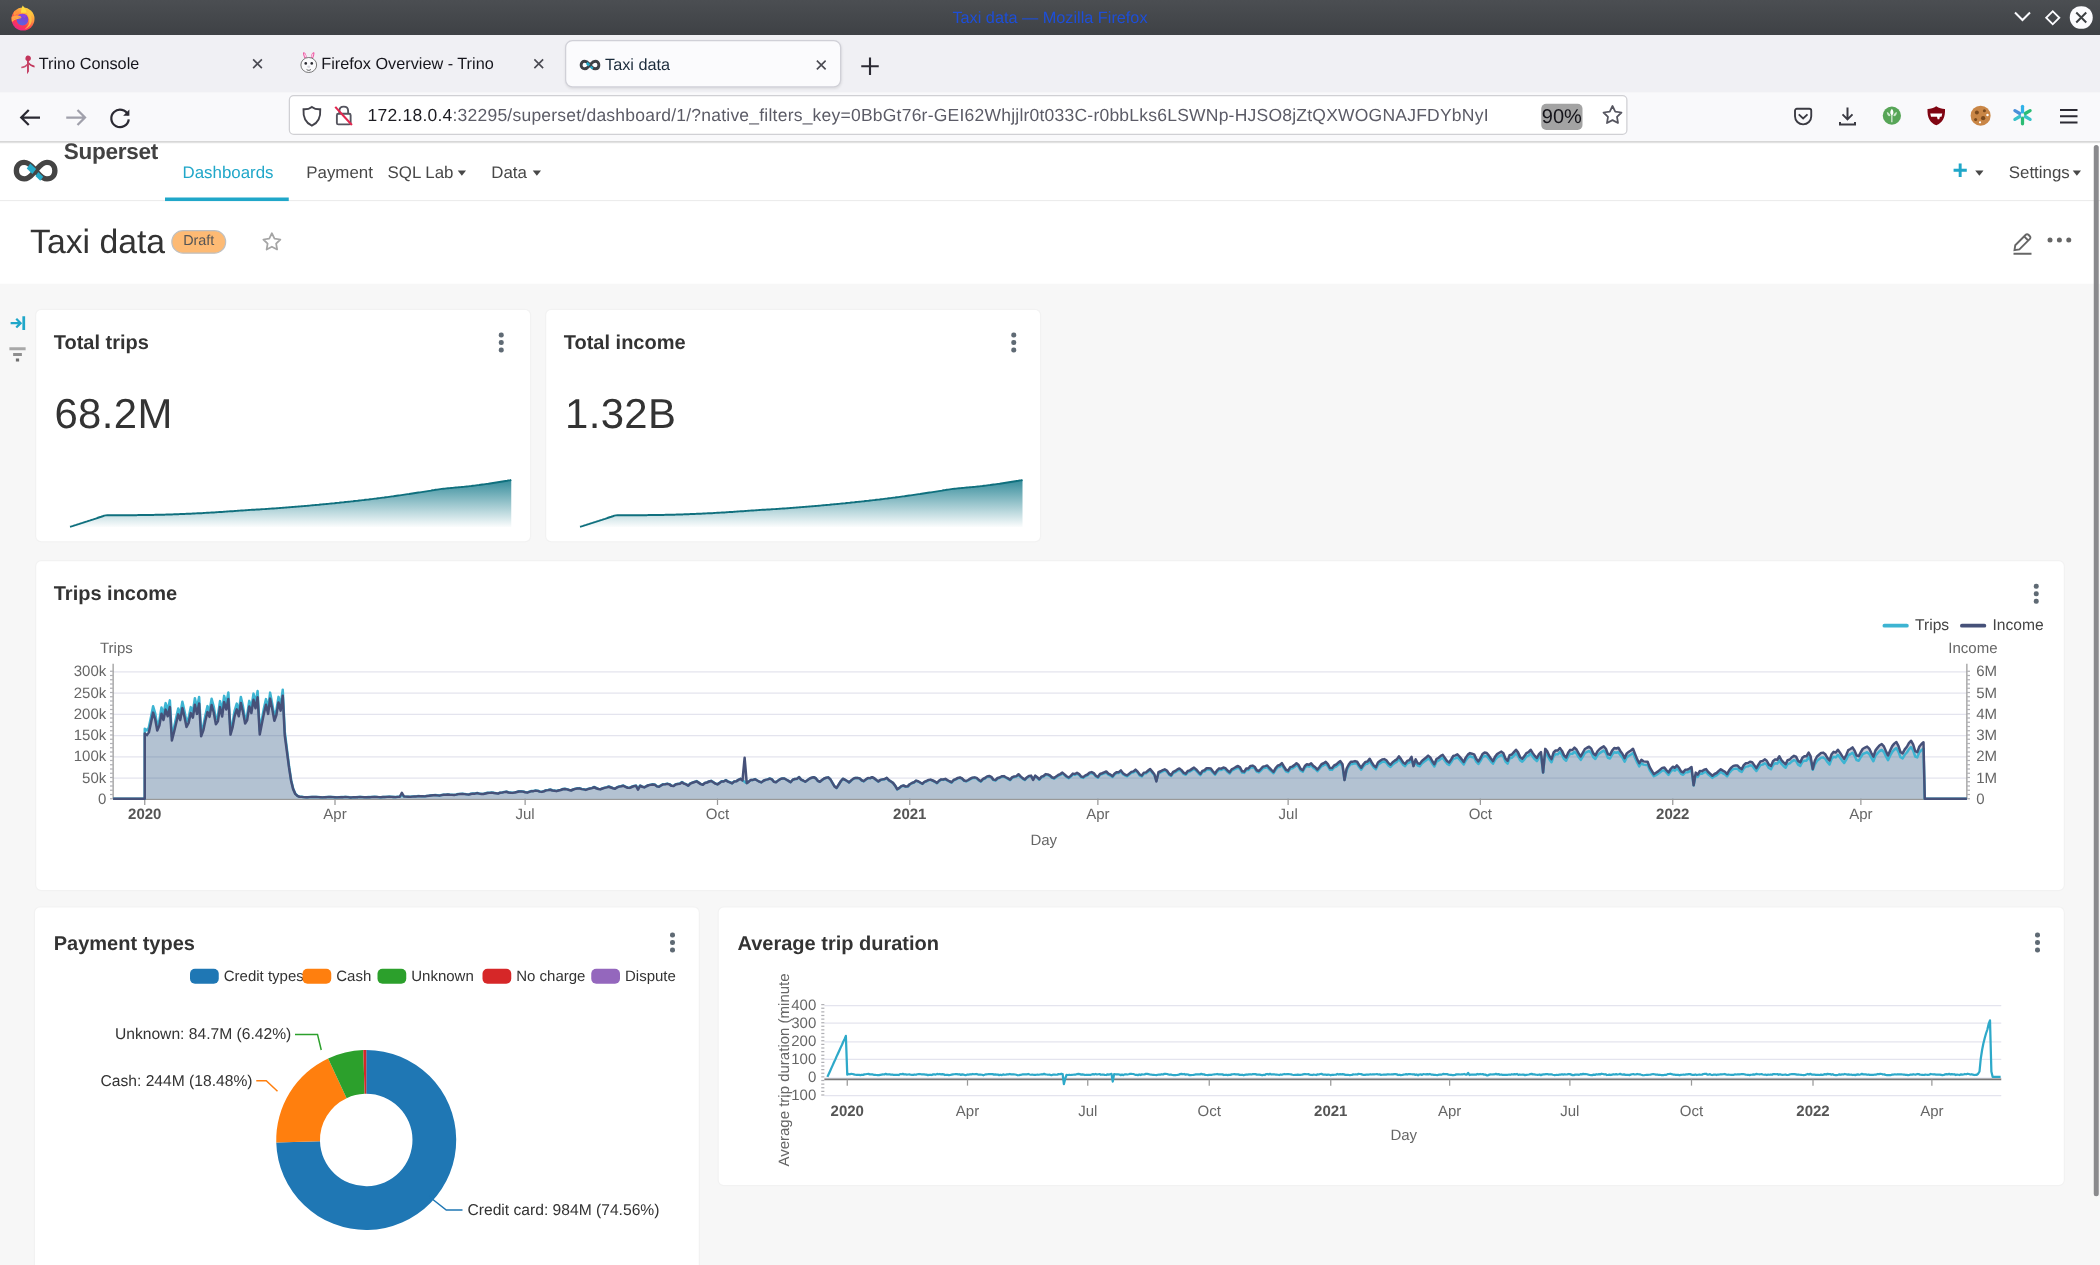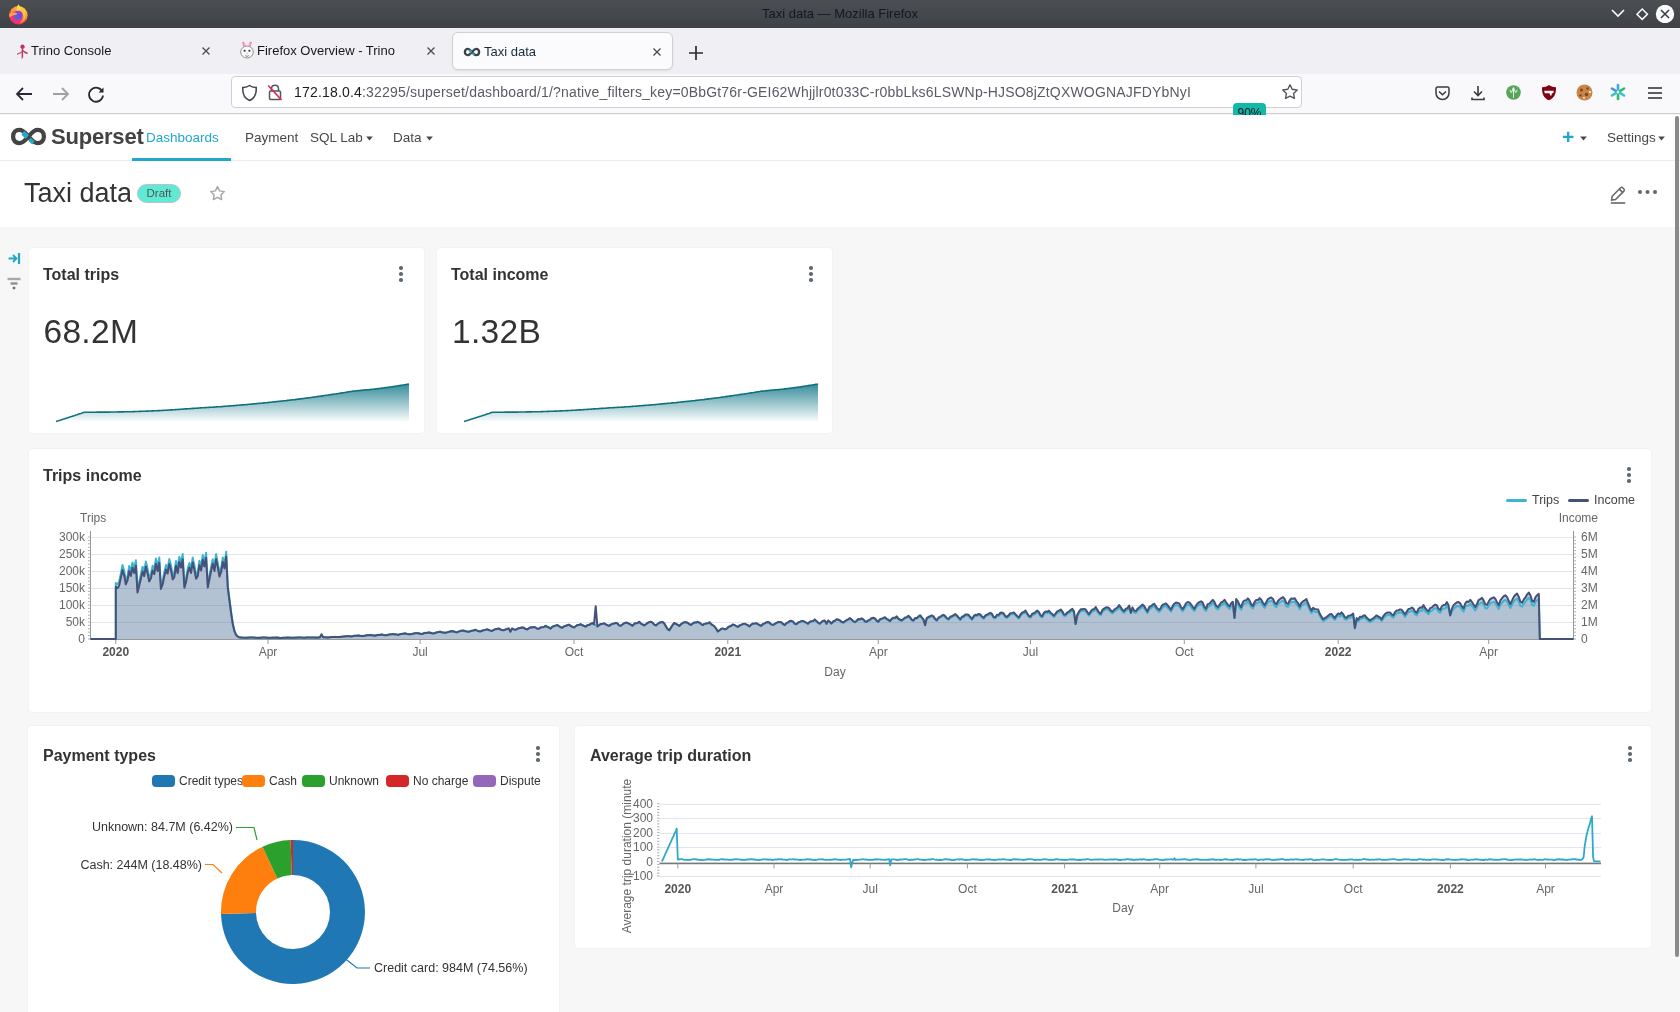--- a/index.html
+++ b/index.html
@@ -5,42 +5,42 @@
 <style>
 * { margin:0; padding:0; box-sizing:border-box; }
 html,body { width:1680px; height:1012px; overflow:hidden; font-family:"Liberation Sans",sans-serif; }
 body { position:relative; background:#f7f7f7; }
 .abs { position:absolute; }
 
 
 #titlebar { left:0; top:0; width:1680px; height:28px;
   background:linear-gradient(180deg,#4b4e52 0%,#44474b 55%,#3e4145 100%); }
 #titletext { left:0; top:0; width:1680px; height:24px; line-height:28px; text-align:center;
-  color:#0f172a; font-size:13px; }
+  color:#1d4ed8; font-size:13px; }
 #tabbar { left:0; top:28px; width:1680px; height:46px; background:#f0f0f4; }
 .tab { top:32px; height:38px; border-radius:6px; }
 .tab .tlabel { position:absolute; top:0; height:38px; line-height:38px; font-size:13px; color:#16161d; white-space:nowrap; overflow:hidden; }
 .tab .tclose { position:absolute; top:12px; width:14px; height:14px; }
 #tab3 { background:#fbfbfd; border:1px solid #d0d0d7; box-shadow:0 1px 2px rgba(0,0,0,0.08); }
 #navtoolbar { left:0; top:74px; width:1680px; height:40px; background:#f9f9fb; border-bottom:1px solid #ccc; }
 #urlfield { left:231px; top:76px; width:1071px; height:32px; background:#fff;
   border:1px solid #d0d0d4; border-radius:4px; }
 #urltext { left:294px; top:76px; height:32px; line-height:32px; font-size:14px; letter-spacing:0.18px; white-space:nowrap; color:#5b5b66; }
 #urltext b { color:#1b1b21; font-weight:normal; }
-#zoomchip { left:1233px; top:83px; width:33px; height:21px; background:#14b8a6; border-radius:4px;
-  text-align:center; line-height:21px; font-size:12px; color:#15141a;margin-top:20px; }
+#zoomchip { left:1233px; top:83px; width:33px; height:21px; background:#a3a3a3; border-radius:4px;
+  text-align:center; line-height:21px; font-size:16px; color:#15141a; }
 
 
 #webarea { left:0; top:115px; width:1680px; height:897px; background:#f7f7f7; }
 #ssnav { left:0; top:115px; width:1680px; height:46px; background:#fff; border-bottom:1px solid #ececec; }
 .navitem { position:absolute; top:0; height:45px; line-height:45px; font-size:13.5px; color:#484848; }
 #ssheader { left:0; top:161px; width:1680px; height:66px; background:#fff; }
 #dashtitle { left:24px; top:161px; height:66px; line-height:64px; font-size:27px; color:#333; }
 #draftpill { left:137px; top:184px; width:44px; height:19px; border:1px solid #c0c0c0; border-radius:10px;
-  background:#5eead4; text-align:center; line-height:17px; font-size:11.5px; color:#555; }
+  background:#fdba74; text-align:center; line-height:17px; font-size:11.5px; color:#555; }
 .card { position:absolute; background:#fff; border-radius:4px; box-shadow:0 0 0 1px rgba(0,0,0,0.02); }
 .ctitle { position:absolute; font-size:16px; font-weight:bold; color:#333; white-space:nowrap;text-align:center; }
 .kebab { position:absolute; width:4px; }
 .kebab i { display:block; width:3.6px; height:3.6px; border-radius:50%; background:#5f6a74; margin-bottom:2.6px; }
 .bignum { position:absolute; font-size:33.5px; line-height:1; color:#333; letter-spacing:0.3px; }
 #scrollthumb { left:1674.5px; top:116px; width:4px; height:841px; background:#8a8a8d; border-radius:2px; }
 .leg3 { position:absolute; top:493px; height:14px; line-height:14px; font-size:12.5px; color:#444; }
 .legdash { position:absolute; top:499px; height:3px; width:21px; border-radius:2px; }
 .pchip { position:absolute; top:775px; width:23px; height:12px; border-radius:4px; }
 .plab { position:absolute; top:773px; height:16px; line-height:16px; font-size:12px; color:#333; }
@@ -193,21 +193,21 @@
   <path d="M1 2 L15 2 M1 7 L15 7 M1 12 L15 12" stroke="#2b2a33" stroke-width="1.7"></path>
 </svg>
 
 <div class="abs" id="webarea"></div>
 <div class="abs" id="ssnav"></div>
 <svg class="abs" style="left:9px;top:127px" width="39" height="19" viewBox="0 0 39 19">
   <path d="M4.1 9.5 C4.1 5.3 6.8 2.9 10.4 2.9 C14.6 2.9 16.8 6.6 19.5 9.5 C22.2 12.4 24.4 16.1 28.6 16.1 C32.2 16.1 34.9 13.7 34.9 9.5 C34.9 5.3 32.2 2.9 28.6 2.9 C24.4 2.9 22.2 6.6 19.5 9.5 C16.8 12.4 14.6 16.1 10.4 16.1 C6.8 16.1 4.1 13.7 4.1 9.5 Z" fill="none" stroke="#444" stroke-width="4.3" stroke-linejoin="round"></path>
   <path d="M15.2 3.7 L19.9 8.1 L16.9 12.1 L12.4 7.7 Z" fill="#25a9c8"></path>
   <path d="M21.6 10.6 L25.6 14.3 L23.2 17.5 L19.3 13.8 Z" fill="#25a9c8"></path>
 </svg>
-<div class="abs" style="left:51px;top:115px;height:46px;line-height:44px;font-size:22px;font-weight:bold;color:#424242;letter-spacing:-0.2px">Superset</div>
+<div class="abs" style="left:51px;top:99px;height:46px;line-height:44px;font-size:18px;font-weight:bold;color:#424242;letter-spacing:-0.2px">Superset</div>
 <div class="abs navitem" style="left:146px;top:115px;color:#20a7c9">Dashboards</div>
 <div class="abs" style="left:132px;top:158px;width:99px;height:3px;background:#20a7c9"></div>
 <div class="abs navitem" style="left:245px;top:115px">Payment</div>
 <div class="abs navitem" style="left:310px;top:115px">SQL Lab</div>
 <svg class="abs" style="left:366px;top:136px" width="7" height="5" viewBox="0 0 8 6">
     <path d="M0 0.5 L8 0.5 L4 5.5 Z" fill="#484848"></path>
   </svg>
 <div class="abs navitem" style="left:393px;top:115px">Data</div>
 <svg class="abs" style="left:426px;top:136px" width="7" height="5" viewBox="0 0 8 6">
     <path d="M0 0.5 L8 0.5 L4 5.5 Z" fill="#484848"></path>

